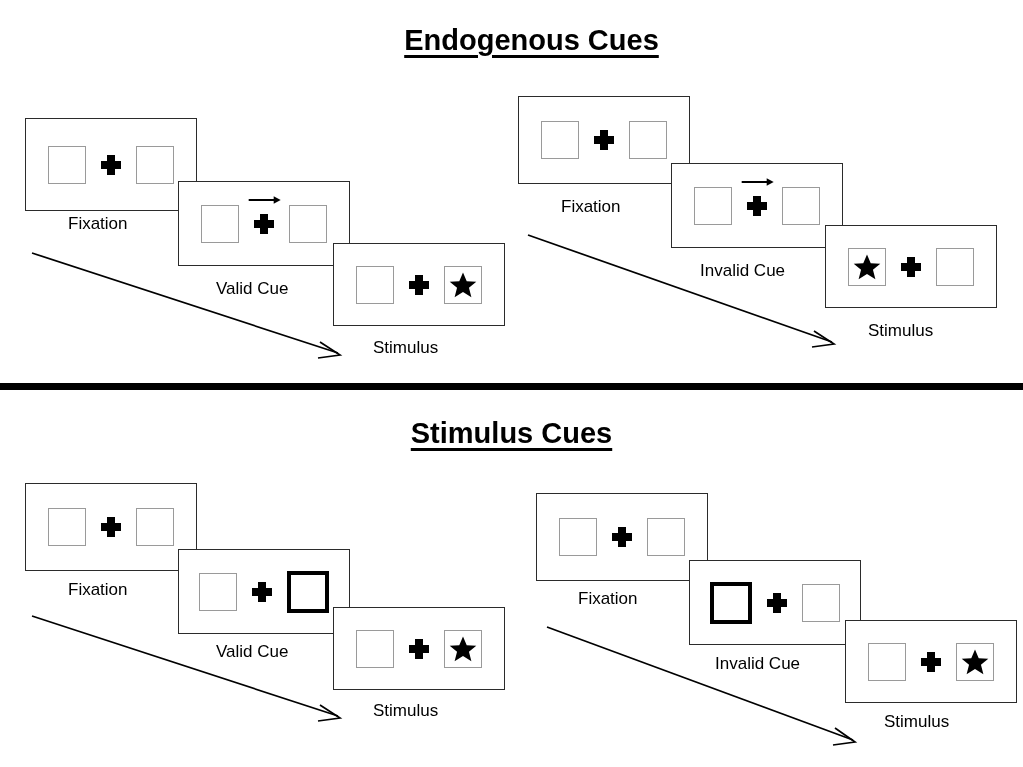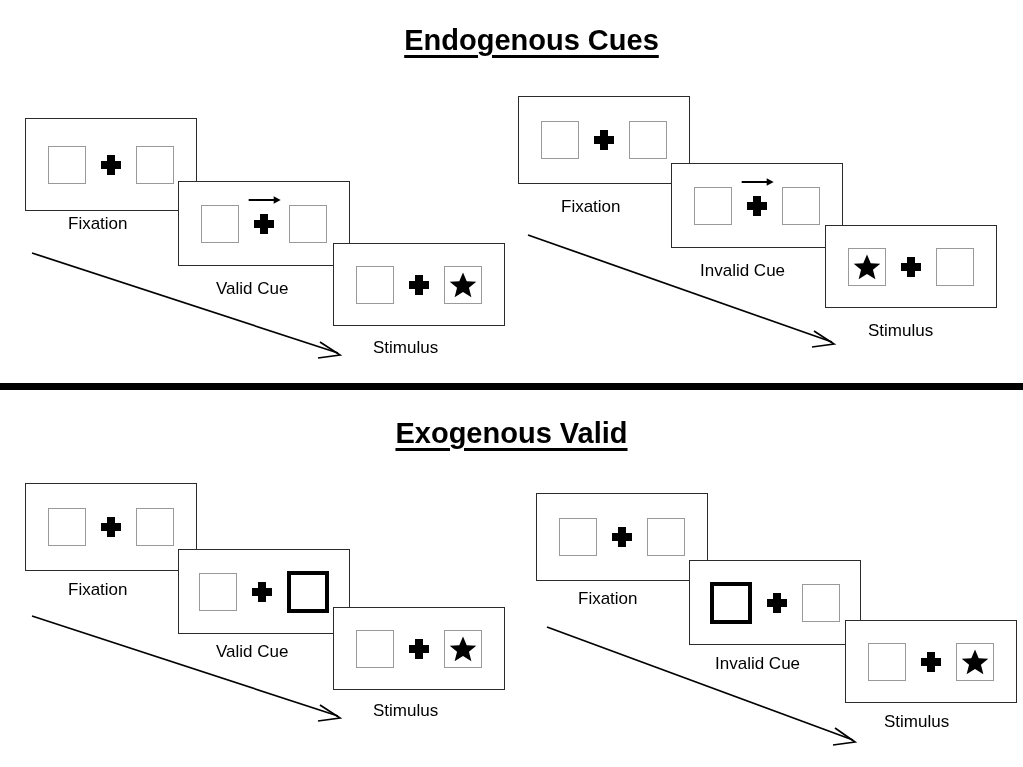--- a/index.html
+++ b/index.html
@@ -234,21 +234,21 @@
 
 <div class="time-arrow" style="left:526px; top:232px;">
   <svg width="320" height="125" viewBox="0 0 320 125" aria-hidden="true">
     <line x1="2" y1="3" x2="306" y2="110" stroke="#000" stroke-width="1.7"></line>
     <polyline points="288,99 308,112 286,115" fill="none" stroke="#000" stroke-width="1.7"></polyline>
   </svg>
 </div>
 
 <div class="divider"></div>
 
-<div class="section-title" id="title-exogenous">Exogenous Valid</div>
+<div class="section-title" id="title-exogenous">Stimulus Cues</div>
 
 <div class="panel" id="exo-valid-f1" style="left:25px; top:483px; width:172px; height:88px;">
   <div class="panel-inner">
     <div class="ph-box"></div>
     <div class="fix-cross"></div>
     <div class="ph-box"></div>
   </div>
 </div>
 <div class="stage-label" style="left:68px; top:580px;">Fixation</div>
 

